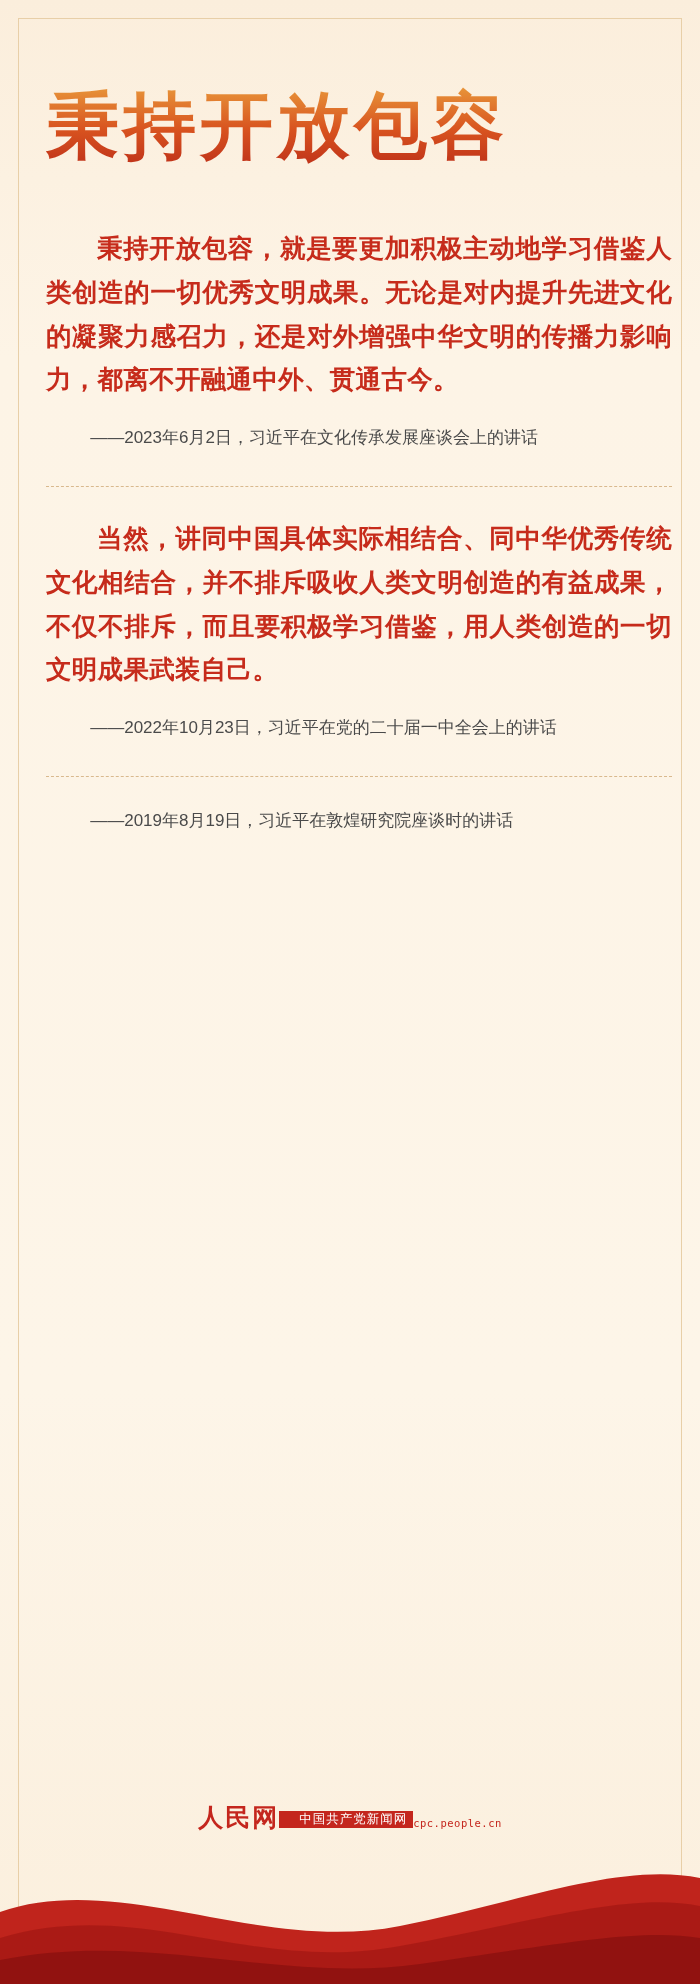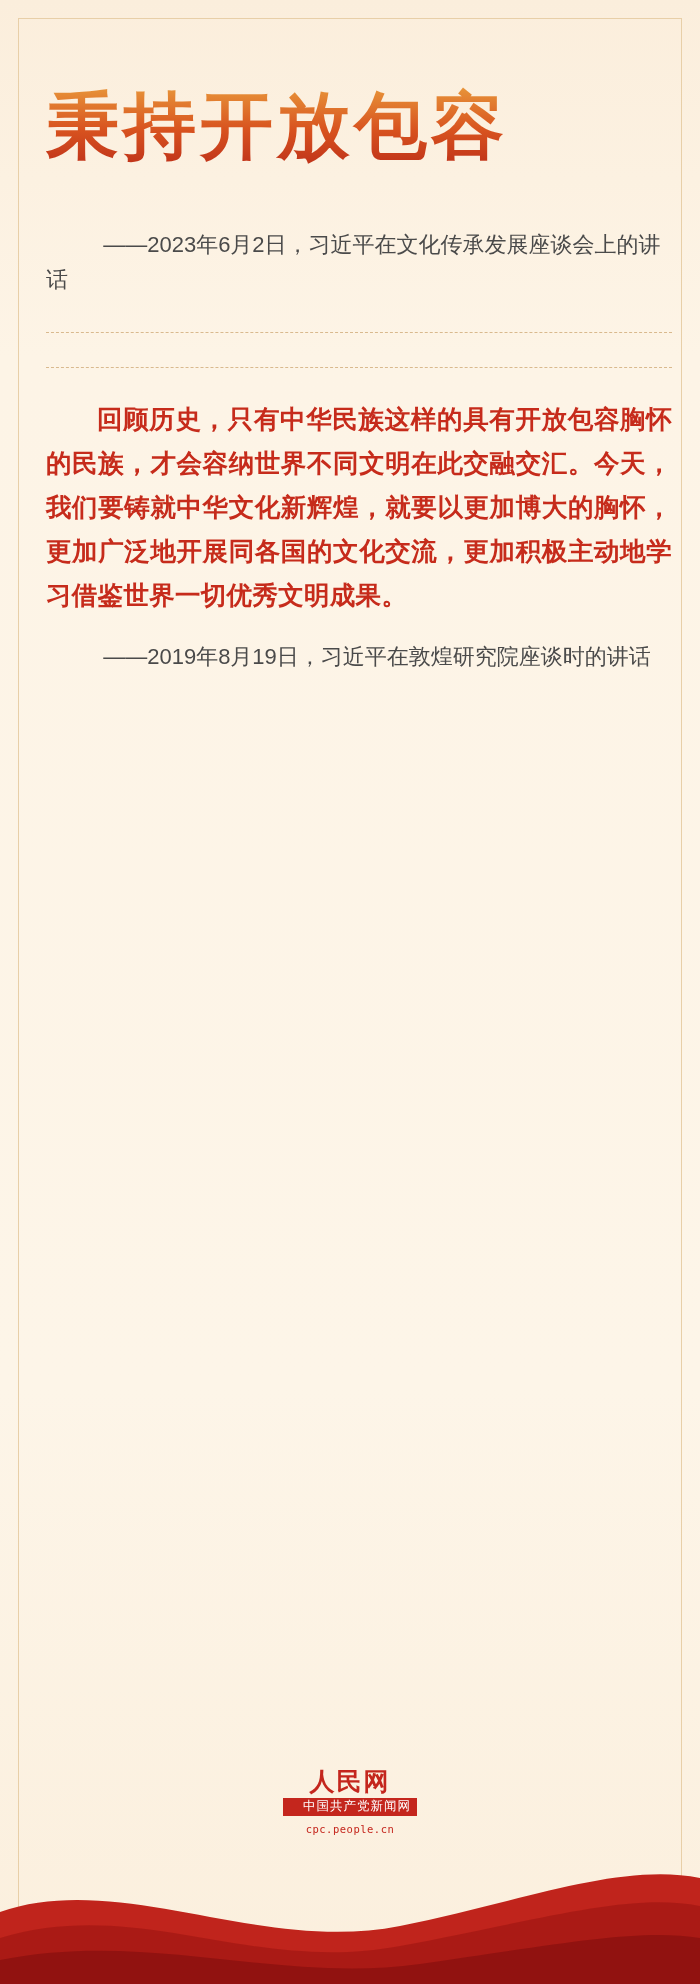--- a/index.html
+++ b/index.html
@@ -60,21 +60,21 @@
     font-weight: 700;
     line-height: 1.72;
     letter-spacing: 0.3px;
     text-align: justify;
     text-indent: 2em;
     margin: 0;
     font-family: "Liberation Sans", sans-serif;
   }
   .source {
     color: #4a4a4a;
-    font-size: 22px;
+    font-size: 17px;
     line-height: 1.62;
     margin: 22px 0 0 0;
     text-indent: 2.6em;
     text-align: left;
     font-family: "Liberation Sans", sans-serif;
   }
   .divider {
     border: 0;
     border-top: 1px dashed #d9b98e;
     margin: 34px 0 30px 0;
@@ -86,21 +86,21 @@
     left: 0;
     right: 0;
     bottom: 150px;
     display: flex;
     justify-content: center;
     align-items: center;
     gap: 22px;
   }
   .logo-people {
     display: flex;
-    flex-direction: column;
+    flex-direction: row;
     align-items: center;
     line-height: 1;
   }
   .logo-people .cn {
     color: #c4261d;
     font-family: "DejaVu Serif", "Liberation Serif", serif;
     font-weight: 700;
     font-size: 25px;
     letter-spacing: 2px;
     margin-bottom: 4px;
@@ -160,30 +160,34 @@
 <body>
 
 <div class="poster">
   <div class="frame"></div>
 
   <div class="content">
 
     <h1 class="headline">秉持开放包容</h1>
 
     <div class="quote-block">
+      <p class="quote-text">秉持开放包容，就是要更加积极主动地学习借鉴人类创造的一切优秀文明成果。无论是对内提升先进文化的凝聚力感召力，还是对外增强中华文明的传播力影响力，都离不开融通中外、贯通古今。</p>
       <p class="source">——2023年6月2日，习近平在文化传承发展座谈会上的讲话</p>
     </div>
 
     <hr class="divider">
 
+    <div class="quote-block">
+      <p class="quote-text">当然，讲同中国具体实际相结合、同中华优秀传统文化相结合，并不排斥吸收人类文明创造的有益成果，不仅不排斥，而且要积极学习借鉴，用人类创造的一切文明成果武装自己。</p>
+      <p class="source">——2022年10月23日，习近平在党的二十届一中全会上的讲话</p>
+    </div>
 
     <hr class="divider">
 
     <div class="quote-block">
-      <p class="quote-text">回顾历史，只有中华民族这样的具有开放包容胸怀的民族，才会容纳世界不同文明在此交融交汇。今天，我们要铸就中华文化新辉煌，就要以更加博大的胸怀，更加广泛地开展同各国的文化交流，更加积极主动地学习借鉴世界一切优秀文明成果。</p>
       <p class="source">——2019年8月19日，习近平在敦煌研究院座谈时的讲话</p>
     </div>
 
   </div>
 
   <div class="footer">
     <div class="logo-people">
       <div class="cn">人民网</div>
       <div class="bar">中国共产党新闻网</div>
       <div class="url">cpc.people.cn</div>

